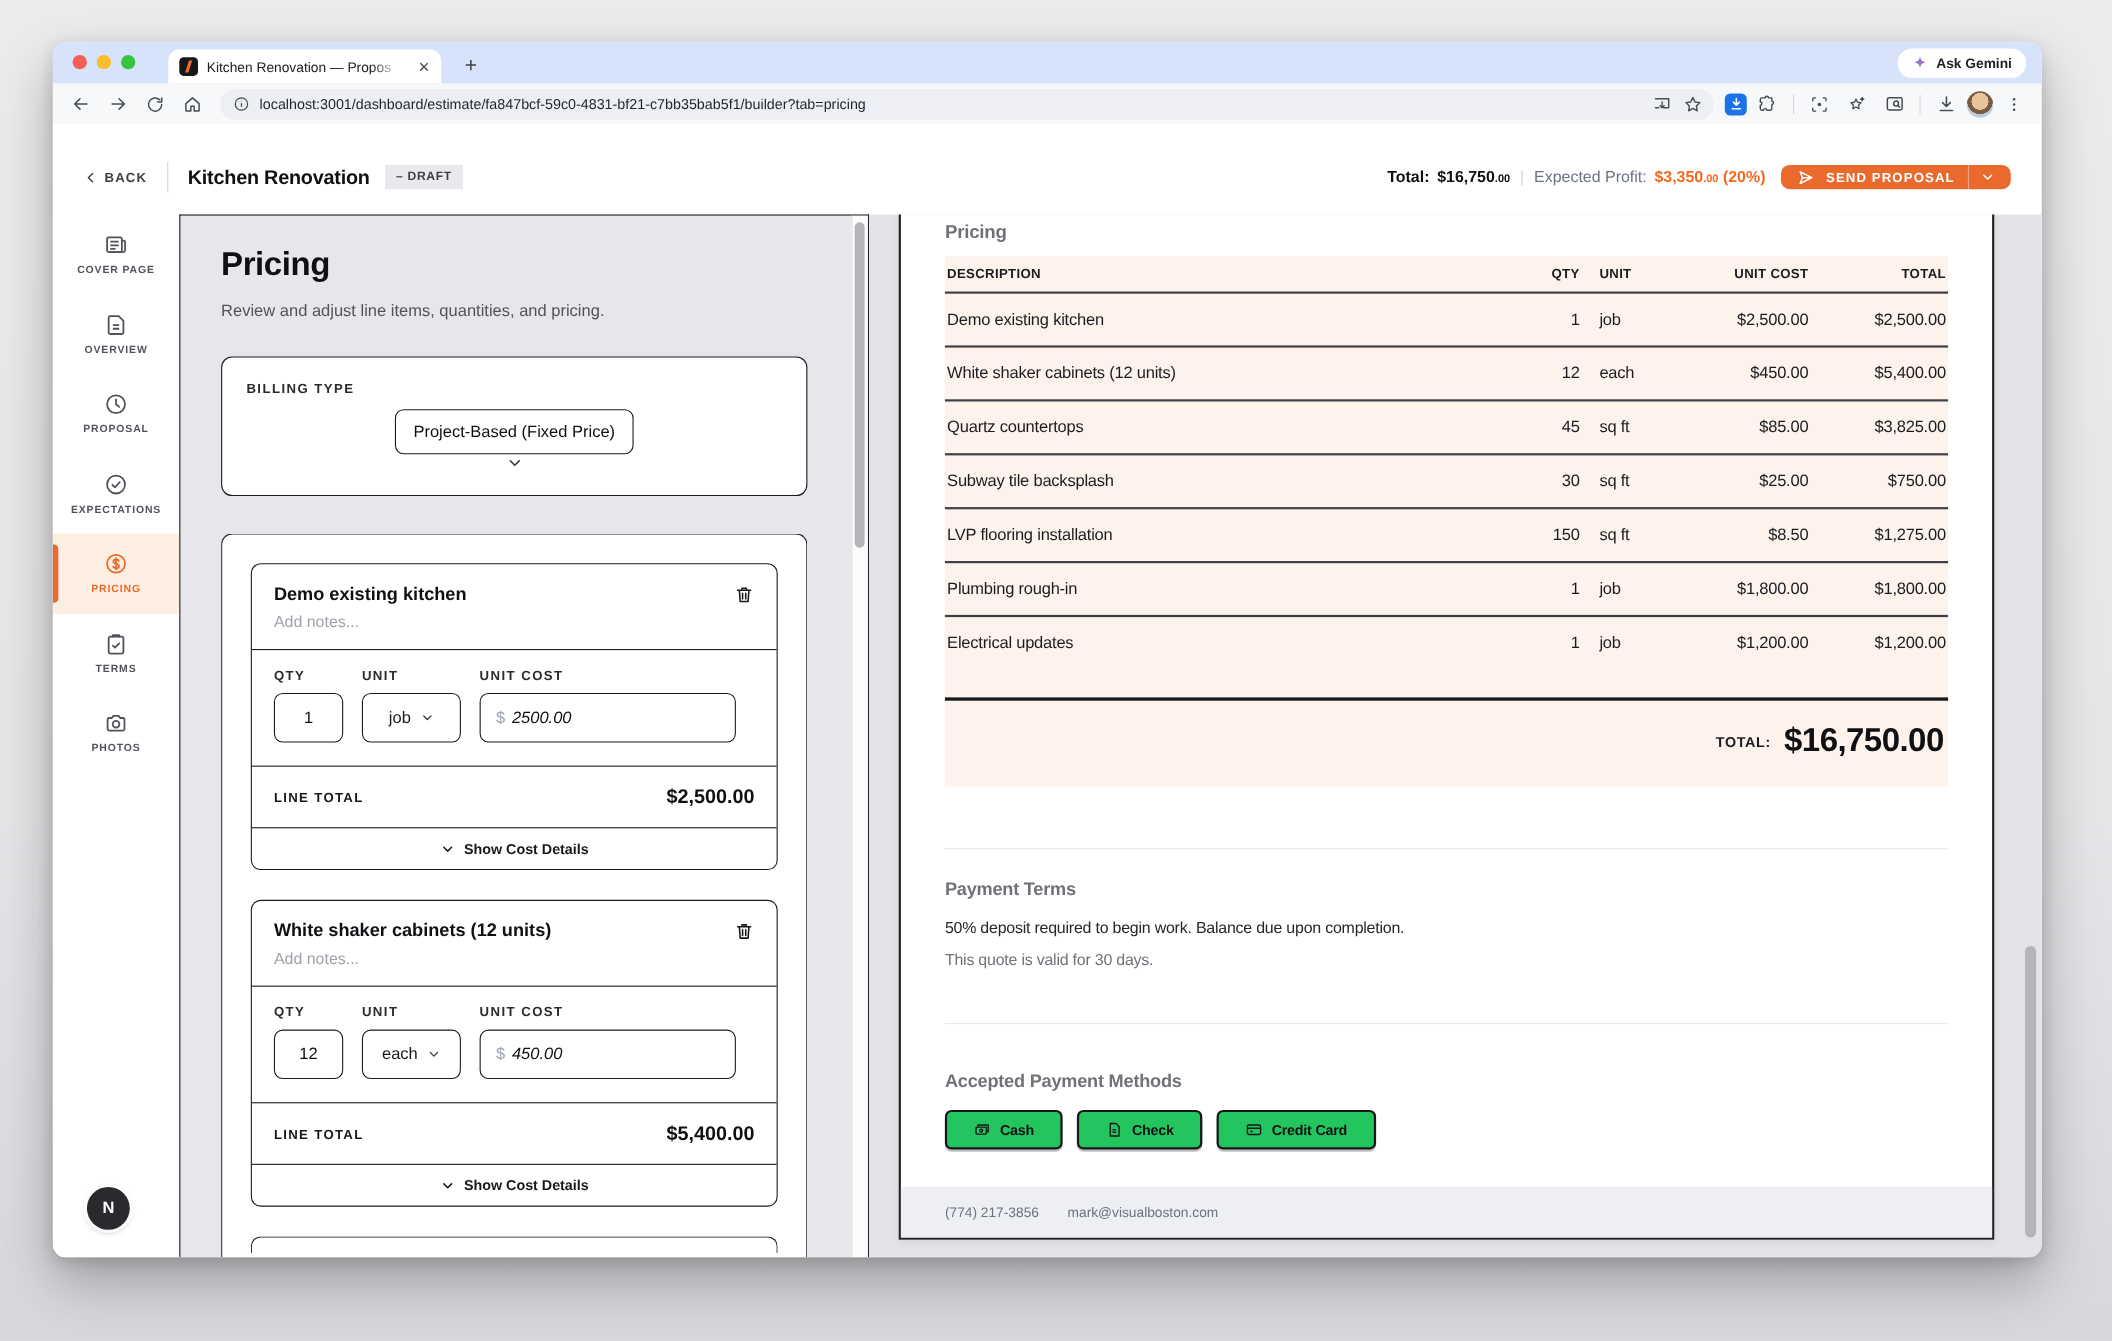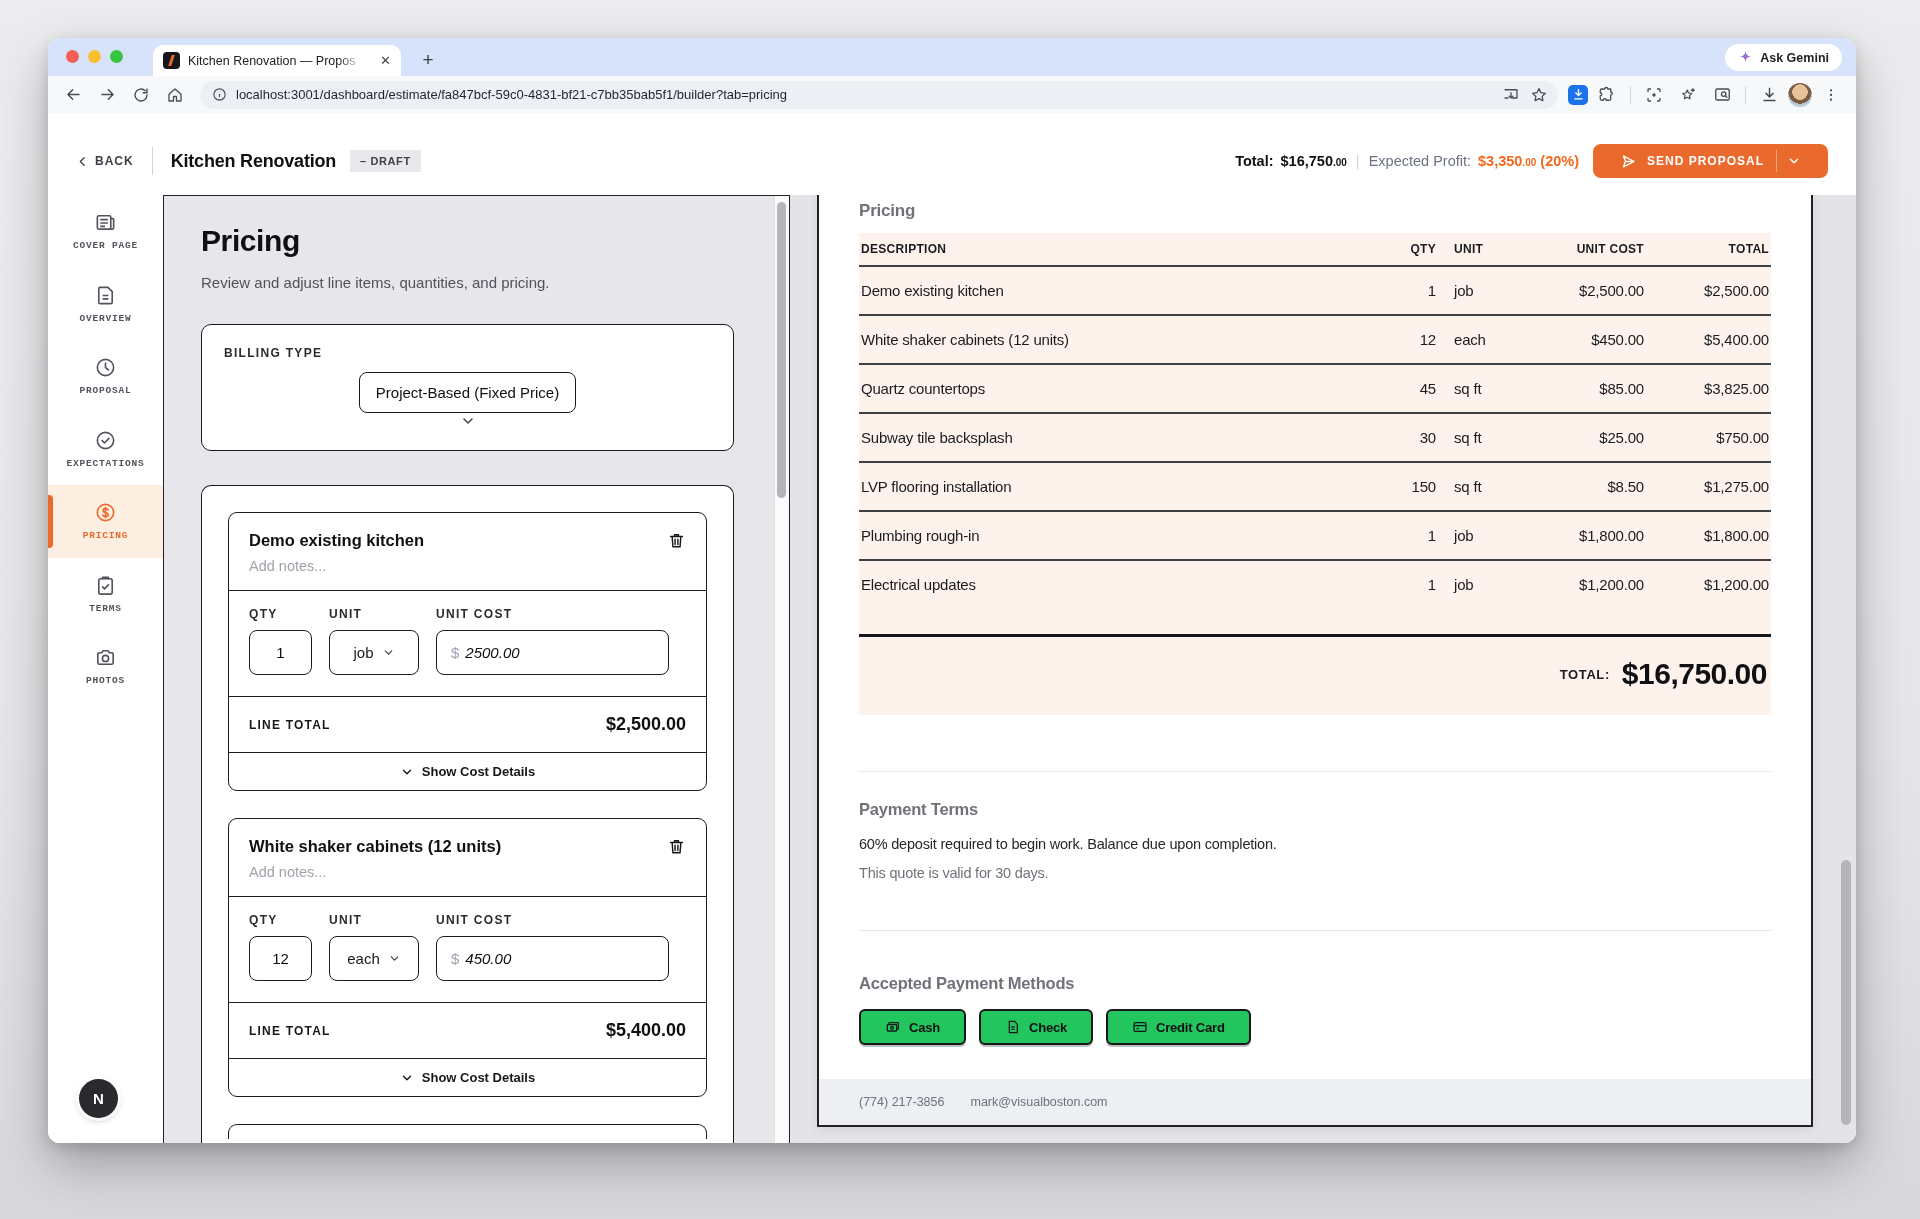--- a/index.html
+++ b/index.html
@@ -63,29 +63,29 @@
   .badge{margin-left:14px;background:#e9e9ed;border-radius:0;padding:5px 10px;font-size:11px;font-weight:700;color:#3f3f46;letter-spacing:.6px;}
   .hdr-right{margin-left:auto;display:flex;align-items:center;gap:14px;}
   .totals{display:flex;align-items:baseline;gap:7px;font-size:14.5px;}
   .t-strong{font-weight:800;color:#101014;}
   .cents{font-size:10px;font-weight:800;}
   .t-sep{color:#d4d4d8;font-weight:400;margin:0 2px;}
   .t-gray{color:#6b7280;}
   .t-orange{color:var(--profit);font-weight:800;}
   .send-btn{
     display:flex;align-items:center;gap:10px;background:var(--accent);border:none;border-radius:8px;
-    height:34px;padding:0 27px;color:#fff;font-weight:800;font-size:12px;letter-spacing:1px;
+    height:22px;padding:0 14px;color:#fff;font-weight:800;font-size:12px;letter-spacing:1px;
     font-family:inherit;
   }
   .send-div{width:1px;height:22px;background:rgba(255,255,255,.4);margin-left:2px;}
   
   .main{position:absolute;left:0;top:82px;width:1808px;height:948px;}
   
   .sidebar{position:absolute;left:0;top:0;width:115px;height:100%;background:#fff;}
-  .side-item{position:relative;height:72.5px;display:flex;flex-direction:column;align-items:center;justify-content:center;gap:6px;color:#52525b;font-family:Liberation Mono, monospace;}
+  .side-item{position:relative;height:72.5px;display:flex;flex-direction:column;align-items:center;justify-content:center;gap:6px;color:#52525b;}
   .side-item .slabel{font-size:9.5px;font-weight:700;letter-spacing:.8px;}
   .side-item.active{background:var(--active-bg);color:var(--accent);}
   .side-item.active::before{content:"";position:absolute;left:0;top:10px;bottom:10px;width:5px;background:var(--accent);border-radius:0 4px 4px 0;}
   
   .editor{
     position:absolute;left:115px;top:0;width:627px;height:100%;
     background:#e7e6ea;border:1.5px solid #222226;border-bottom:none;overflow:hidden;
   }
   .editor-track{position:absolute;right:0;top:0;width:15px;height:100%;background:#fbfbfc;border-left:1px solid #e2e2e6;}
   .editor-thumb{position:absolute;right:3px;top:6px;width:9px;height:296px;background:#b4b4b9;border-radius:5px;}
@@ -544,21 +544,21 @@
 </div>
               <div class="pspacer"></div>
             </div>
             <div class="ptotal">
               <span class="ptotal-label">TOTAL:</span>
               <span class="ptotal-value">$16,750.00</span>
             </div>
 
             <div class="doc-div"></div>
             <div class="sec-h terms-h">Payment Terms</div>
-            <div class="terms-1">60% deposit required to begin work. Balance due upon completion.</div>
+            <div class="terms-1">50% deposit required to begin work. Balance due upon completion.</div>
             <div class="terms-2">This quote is valid for 30 days.</div>
 
             <div class="doc-div2"></div>
             <div class="sec-h methods-h">Accepted Payment Methods</div>
             <div class="chips">
               <div class="chip">
                 <svg width="16" height="16" viewBox="0 0 24 24" fill="none" stroke="#18181b" stroke-width="1.9" stroke-linejoin="round">
                     <path d="M6 8V5.5h14V15h-2.5"></path>
                     <rect x="3.5" y="8.5" width="14" height="9.5" rx="1"></rect>
                     <circle cx="10.5" cy="13.2" r="2"></circle>

